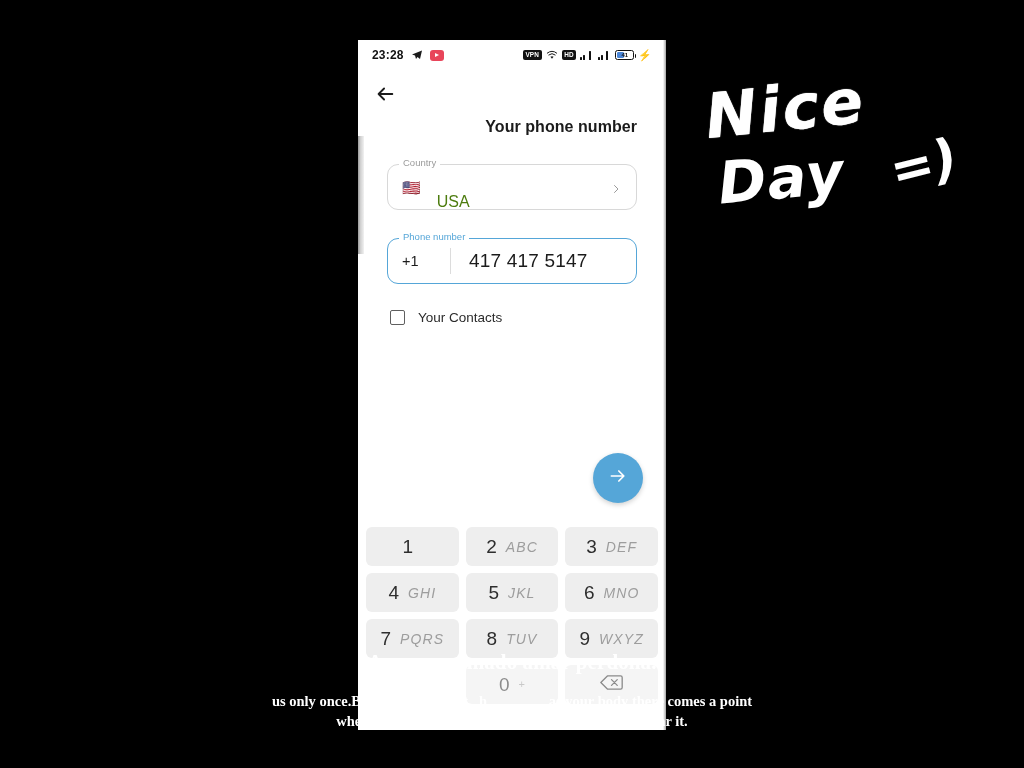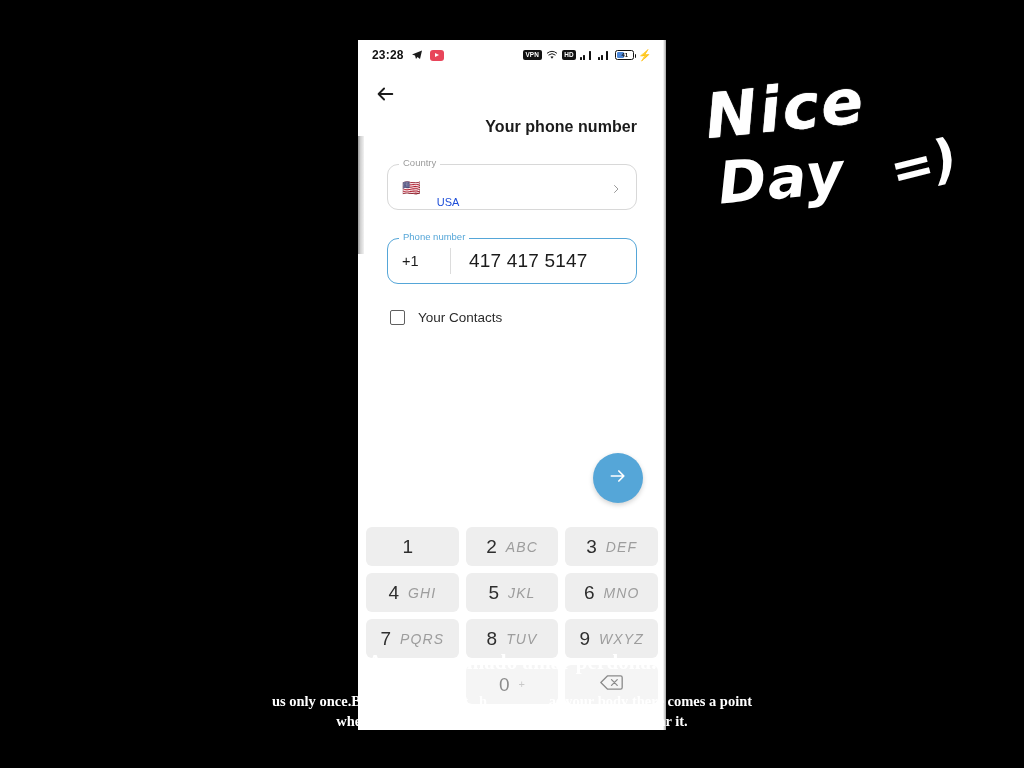--- a/index.html
+++ b/index.html
@@ -99,21 +99,21 @@
     background:#fff;
   }
   .field.focused { border:1.6px solid #55a6d8; }
   .field-label {
     position:absolute; top:-7px; left:11px; padding:0 4px;
     background:#fff; font-size:9.5px; color:#9b9b9b; line-height:1;
   }
   .field.focused .field-label { color:#55a6d8; }
 
   .flag { font-size:15px; margin-right:16px; line-height:1; }
-  .field-value { font-size:11px; color:#1d4ed8;margin-top:29px; }
+  .field-value { font-size:16px; color:#4d7c0f;margin-top:29px; }
   .chev { margin-left:auto; color:#9a9a9a; width:12px; height:12px; }
 
   .dial-code { font-size:14.5px; color:#1b1b1b; width:48px; }
   .divider { width:1px; height:26px; background:#dcdcdc; margin-right:18px; }
   .phone-value { font-size:19px; color:#1b1b1b; letter-spacing:.2px; }
 
   
   .check-row { margin-top:26px; display:flex; align-items:center; gap:13px; padding-left:3px; }
   .checkbox { width:15px; height:15px; border:1.7px solid #5f5f5f; border-radius:2px; background:#fff; }
   .check-label { font-size:13.5px; color:#2b2b2b; }

